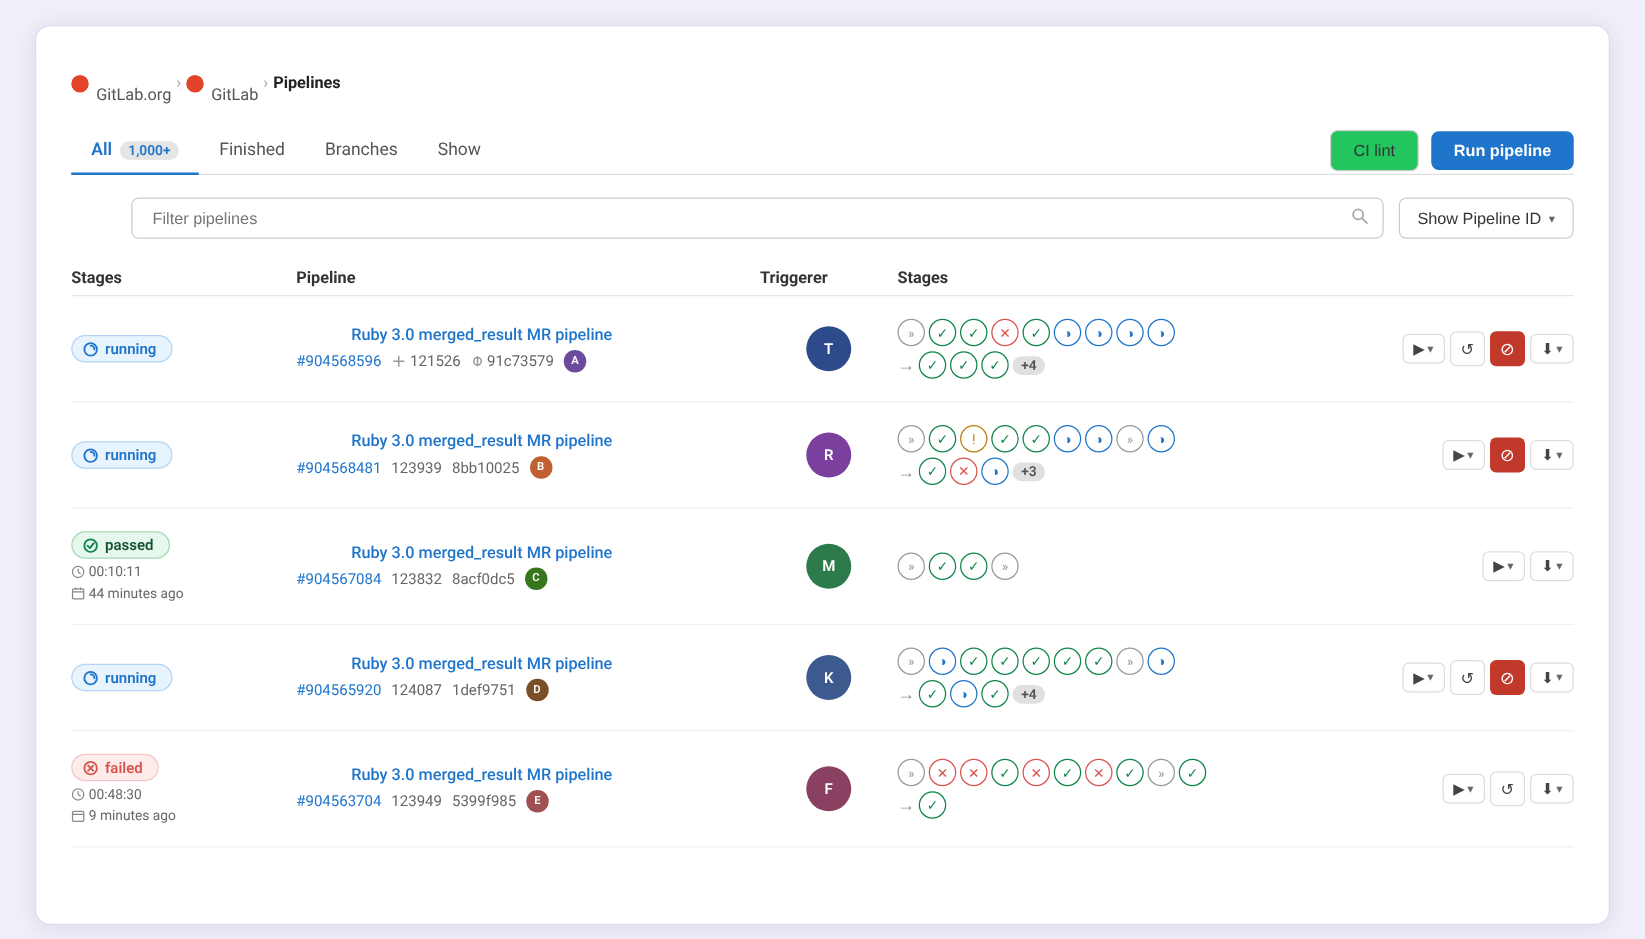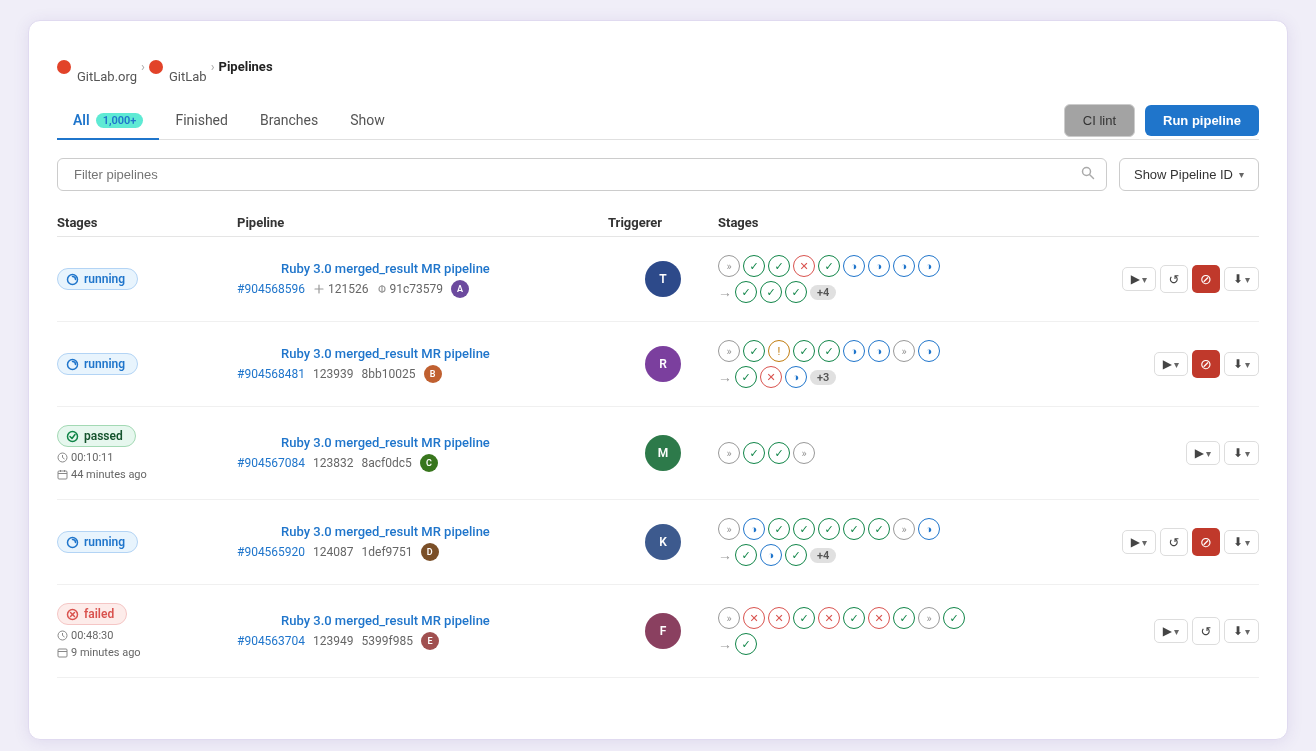--- a/index.html
+++ b/index.html
@@ -59,28 +59,28 @@
       font-weight: 600;
     }
     .tab-badge {
       background: #e0e0e0;
       color: #444;
       border-radius: 20px;
       font-size: 11px;
       padding: 1px 7px;
       font-weight: 600;
     }
-    .tab.active .tab-badge { background: #5eead4; color: #1f75cb; }
+    .tab.active .tab-badge { background: #e5e5e5; color: #1f75cb; }
     .tabs-actions { display: flex; gap: 10px; align-items: center; }
     .btn-ci-lint {
       padding: 8px 18px;
       font-size: 13px;
       border: 1px solid #ccc;
       border-radius: 6px;
-      background: #a3a3a3;
+      background: #22c55e;
       color: #333;
       cursor: pointer;
       font-weight: 500;
     }
     .btn-run {
       padding: 8px 18px;
       font-size: 13px;
       border: none;
       border-radius: 6px;
       background: #1f75cb;
@@ -95,20 +95,21 @@
       margin-bottom: 18px;
     }
     .filter-input-wrap {
       flex: 1;
       display: flex;
       align-items: center;
       border: 1px solid #ccc;
       border-radius: 6px;
       padding: 0 10px;
       background: #fff;
+      margin-left: 48px;
     }
     .filter-input {
       flex: 1;
       border: none;
       outline: none;
       font-size: 13px;
       padding: 8px 6px;
       color: #333;
       background: transparent;
     }

